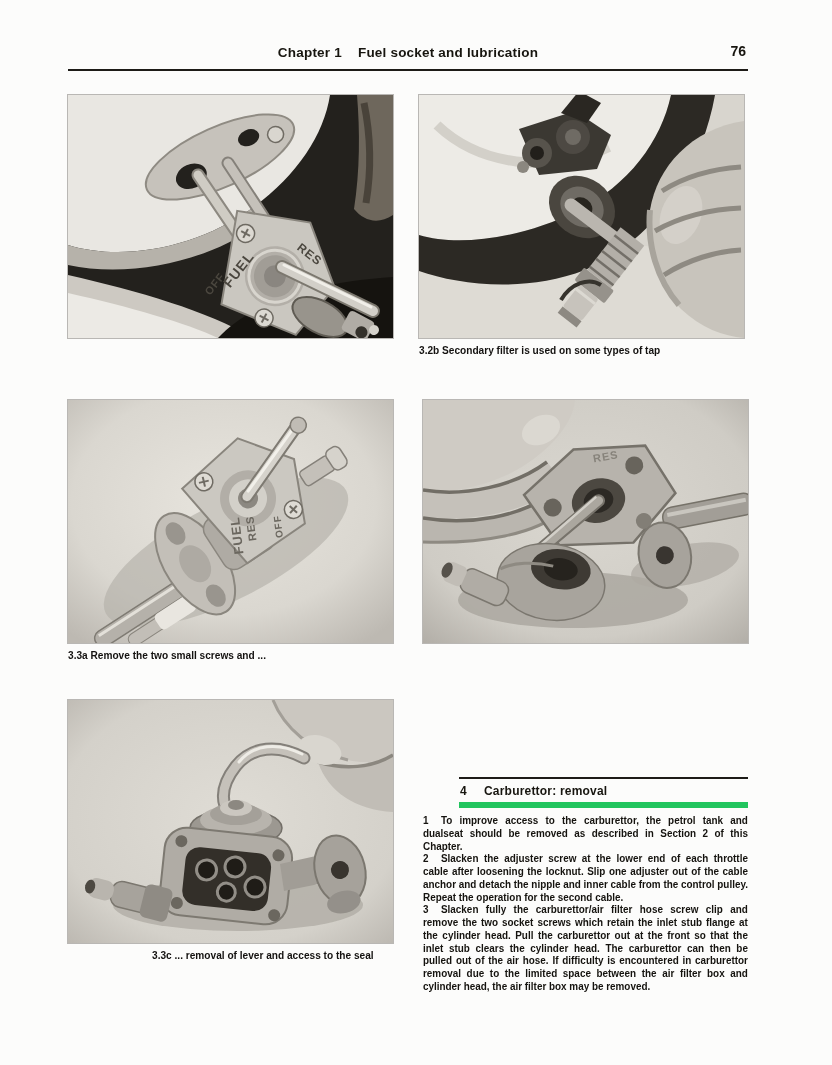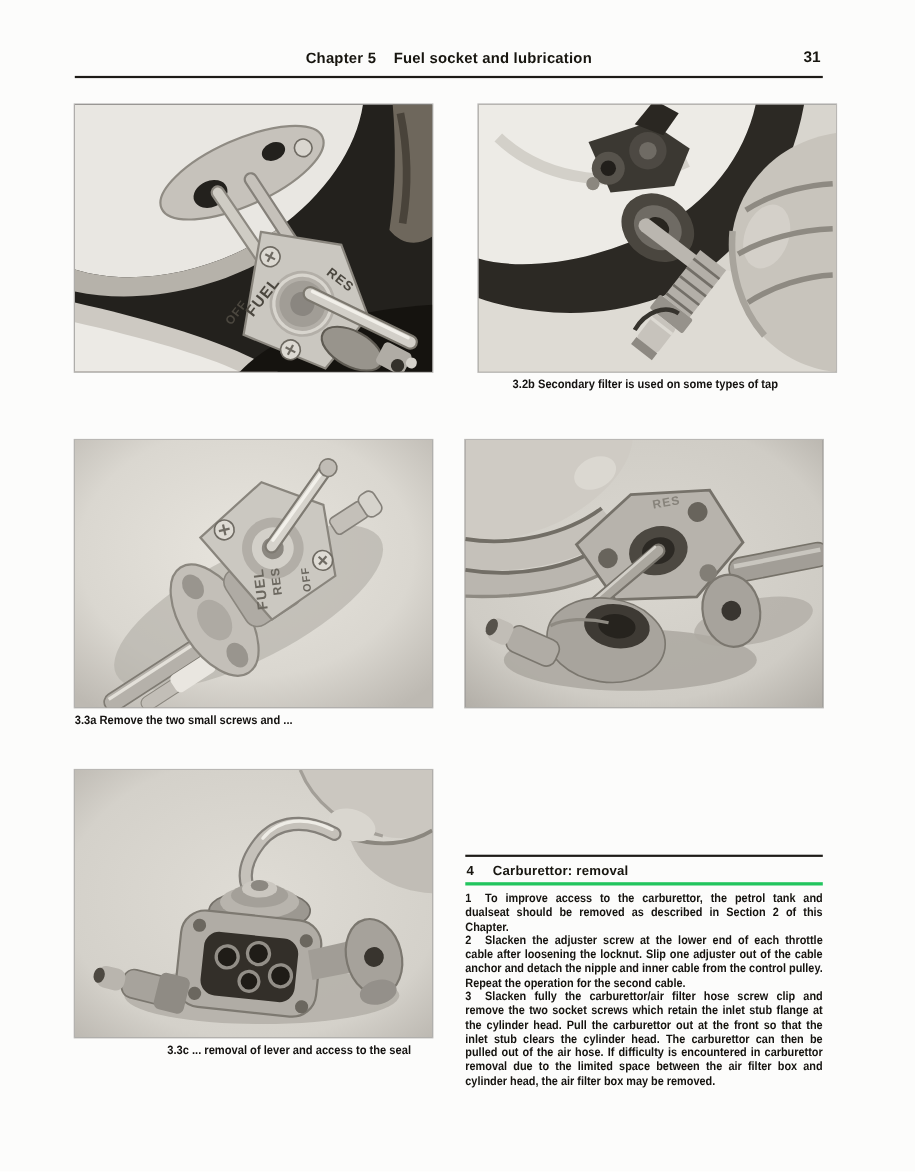--- a/index.html
+++ b/index.html
@@ -11,39 +11,39 @@
   .chapter-label{margin-right:16px;}
   .page-number{position:absolute;top:43px;right:86px;font-size:14px;font-weight:bold;}
   .header-rule{position:absolute;top:69px;left:68px;width:680px;height:2px;background:#1d1b17;}
   
   .figure{position:absolute;width:325px;margin:0;}
   .photo{width:325px;height:243px;display:block;outline:1px solid rgba(60,55,50,.35);background:#888;}
   figcaption{margin-top:6px;font-size:11px;font-weight:bold;color:#141210;white-space:nowrap;}
   .scalex{display:inline-block;transform:scaleX(.92);transform-origin:0 50%;}
   
   .section4{position:absolute;left:423px;top:777px;width:325px;}
-  .sec-head{border-top:2px solid #1d1b17;border-bottom:3px solid #22c55e;
-            padding:5px 0 4px 1px;font-size:12px;font-weight:bold;letter-spacing:.2px;}
+  .sec-head{border-top:2px solid #1d1b17;border-bottom:6px solid #22c55e;
+            padding:5px 0 4px 1px;font-size:12px;font-weight:bold;letter-spacing:.2px;margin-left:36px;}
   .sec-num{display:inline-block;width:24px;}
   .sec-body{width:361px;transform:scaleX(.9);transform-origin:0 0;margin-top:6px;}
   .para{margin:0;font-size:11px;line-height:12.75px;font-weight:bold;text-align:justify;
         letter-spacing:0;color:#15130f;}
   .pnum{display:inline-block;min-width:20px;}
   svg text{font-family:"Liberation Sans","DejaVu Sans",sans-serif;}
   .stamp{font-weight:bold;}
 </style>
 </head>
 <body>
 
 <div class="page">
 
   <div class="header-title">
-    <span class="chapter-label">Chapter 5</span><span>Fuel socket and lubrication</span>
+    <span class="chapter-label">Chapter 1</span><span>Fuel socket and lubrication</span>
   </div>
-  <div class="page-number">31</div>
+  <div class="page-number">76</div>
   <div class="header-rule"></div>
 
   <figure class="figure" style="left:68px;top:95px;">
     <svg class="photo" viewBox="0 0 325 243" preserveAspectRatio="none">
       <rect x="0" y="0" width="325" height="243" fill="#23211d"></rect>
       <g>
         <path d="M0,0 L262,0 C256,40 228,82 183,114 C133,150 58,168 0,150 Z" fill="#e9e7e2"></path>
         <path d="M0,150 C58,168 133,150 183,114 L194,127 C146,164 66,184 0,170 Z" fill="#b6b2aa"></path>
         <path d="M0,180 C70,196 140,216 185,243 L0,243 Z" fill="#cdc9c2"></path>
         <path d="M0,198 C62,212 118,228 150,243 L0,243 Z" fill="#eceae5"></path>
@@ -94,21 +94,21 @@
         <ellipse rx="30" ry="16" fill="#98948c" stroke="#5f5b53" stroke-width="2"></ellipse>
       </g>
       <g transform="translate(290,231) rotate(28)">
         <rect x="-14" y="-11" width="28" height="22" rx="4" fill="#b0aca5"></rect>
         <circle cx="6" cy="4" r="6" fill="#34312b"></circle>
         <circle cx="16" cy="-4" r="5" fill="#d5d2cb"></circle>
       </g>
     </svg>
   </figure>
 
-  <figure class="figure" style="left:435px;top:95px;text-align:center;">
+  <figure class="figure" style="left:419px;top:95px;">
     <svg class="photo" viewBox="0 0 325 243" preserveAspectRatio="none">
       <rect x="0" y="0" width="325" height="243" fill="#d8d5ce"></rect>
       <ellipse cx="150" cy="215" rx="190" ry="70" fill="#dedbd4"></ellipse>
       <g>
         <path d="M0,0 L252,0 C242,46 210,90 158,116 C104,143 40,152 0,140 Z" fill="#edebe6"></path>
         <path d="M18,30 C60,70 130,80 190,52" stroke="#d3d0c9" stroke-width="10" fill="none"></path>
       </g>
       <path d="M0,140 C40,152 104,143 158,116 C210,90 242,46 252,0 L296,0 C282,78 234,146 166,175 C106,198 40,190 0,176 Z" fill="#2c2924"></path>
       <g>
         <path d="M325,26 C272,34 238,72 231,115 C225,152 238,190 262,214 C282,233 304,241 325,243 Z" fill="#c8c4bc"></path>

